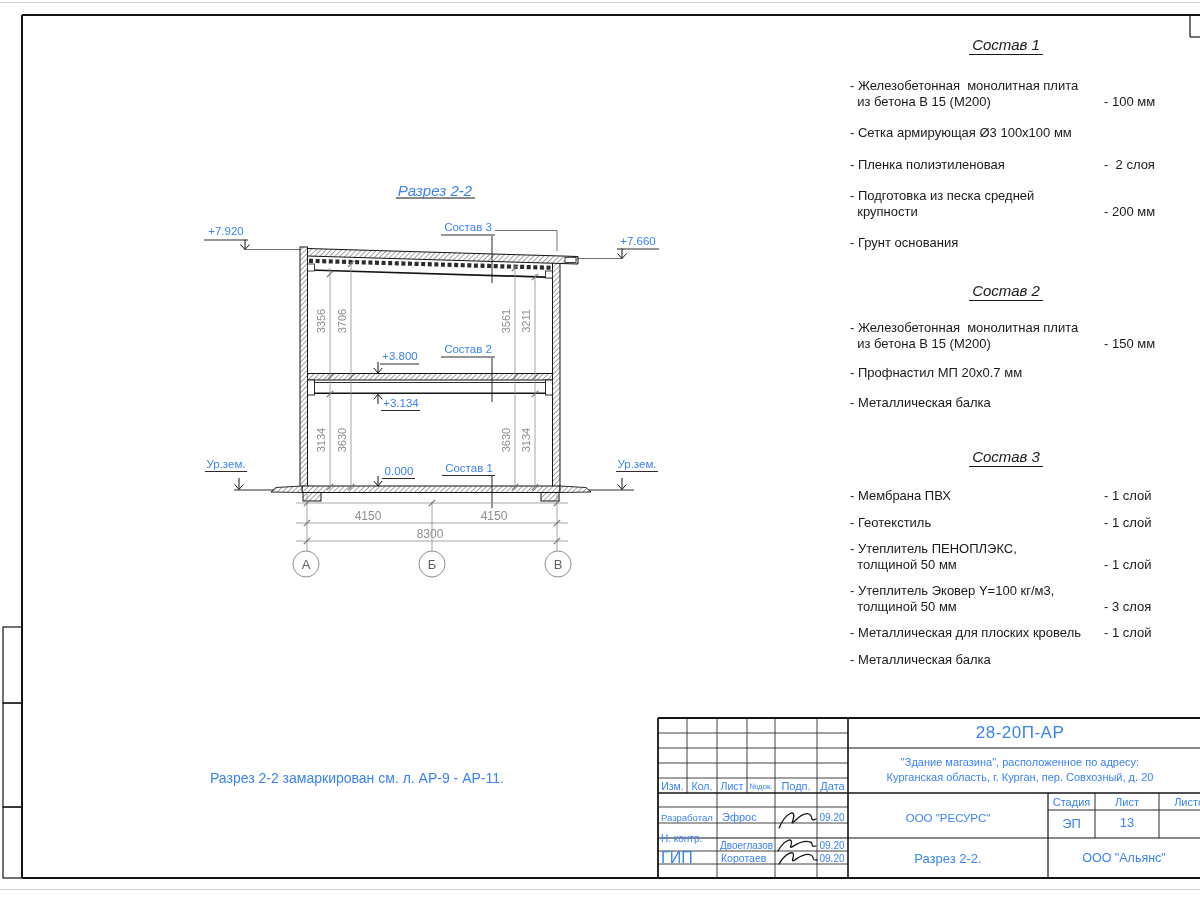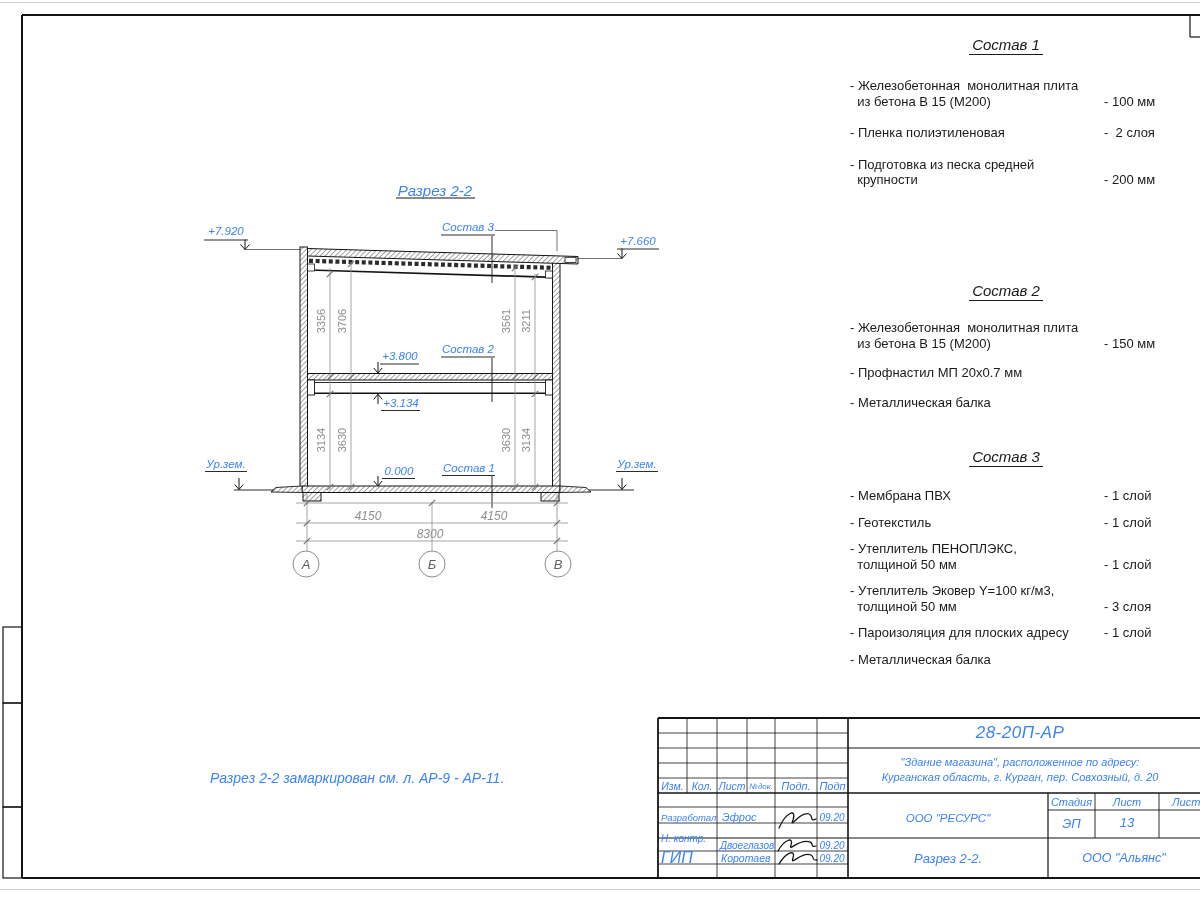--- a/index.html
+++ b/index.html
@@ -1,18 +1,18 @@
 <!DOCTYPE html>
 <html><head>
 <meta charset="utf-8">
 <style>
   html,body{margin:0;padding:0;background:#ffffff;}
   .stage{position:relative;width:1200px;height:900px;background:#fff;overflow:hidden;
          font-family:"Liberation Sans",sans-serif;color:#1a1a1a;}
-  .abs{position:absolute;font-style:italic;}
+  .abs{position:absolute;}
   .cc{transform:translate(-50%,-50%);white-space:nowrap;}
   .ml{transform:translateY(-50%);white-space:nowrap;}
   .t{color:#3b82f6;}
   .dimt{color:#8f8f8f;}
   .axis{color:#5f5f5f;}
   .it{font-style:italic;}
   svg{position:absolute;left:0;top:0;}
   .comp{position:absolute;left:850px;width:312px;font-size:13px;color:#1a1a1a;}
   .comp h3{margin:0;text-align:center;font-size:15px;font-style:italic;font-weight:normal;}
   .comp h3 span{border-bottom:1.2px solid #1a1a1a;padding:0 3px 1px;}
@@ -258,28 +258,36 @@
 
   <div class="comp c1" style="top:36px;">
     <h3><span>Состав 1</span></h3>
     <div class="items">
       <div class="item">
           <div class="iname">- Железобетонная  монолитная плита
   из бетона В 15 (М200)</div>
           <div class="ival">- 100 мм</div>
         </div>
       <div class="item">
+          <div class="iname">- Сетка армирующая Ø3 100х100 мм</div>
+          <div class="ival"></div>
+        </div>
+      <div class="item">
           <div class="iname">- Пленка полиэтиленовая</div>
           <div class="ival">-  2 слоя</div>
         </div>
       <div class="item">
           <div class="iname">- Подготовка из песка средней
   крупности</div>
           <div class="ival">- 200 мм</div>
         </div>
+      <div class="item">
+          <div class="iname">- Грунт основания</div>
+          <div class="ival"></div>
+        </div>
     </div>
   </div>
 
   <div class="comp c2" style="top:282px;">
     <h3><span>Состав 2</span></h3>
     <div class="items">
       <div class="item">
           <div class="iname">- Железобетонная  монолитная плита
   из бетона В 15 (М200)</div>
           <div class="ival">- 150 мм</div>
@@ -310,40 +318,40 @@
           <div class="iname">- Утеплитель ПЕНОПЛЭКС,
   толщиной 50 мм</div>
           <div class="ival">- 1 слой</div>
         </div>
       <div class="item">
           <div class="iname">- Утеплитель Эковер Y=100 кг/м3,
   толщиной 50 мм</div>
           <div class="ival">- 3 слоя</div>
         </div>
       <div class="item">
-          <div class="iname">- Пароизоляция для плоских адресу</div>
+          <div class="iname">- Металлическая для плоских кровель</div>
           <div class="ival">- 1 слой</div>
         </div>
       <div class="item">
           <div class="iname">- Металлическая балка</div>
           <div class="ival"></div>
         </div>
     </div>
   </div>
 
   <div class="abs cc t" style="left:1020px;top:733px;font-size:17px;letter-spacing:0.5px;">28-20П-АР</div>
   <div class="abs cc t" style="left:1020px;top:762px;font-size:11px;">"Здание магазина", расположенное по адресу:</div>
   <div class="abs cc t" style="left:1020px;top:777px;font-size:11px;">Курганская область, г. Курган, пер. Совхозный, д. 20</div>
 
   <div class="abs cc t" style="left:672.5px;top:786px;font-size:10.5px;">Изм.</div>
   <div class="abs cc t" style="left:702px;top:786px;font-size:10.5px;">Кол.</div>
   <div class="abs cc t" style="left:732px;top:786px;font-size:10.5px;">Лист</div>
   <div class="abs cc t" style="left:761px;top:786px;font-size:8px;">№док.</div>
   <div class="abs cc t" style="left:796px;top:786px;font-size:11px;">Подп.</div>
-  <div class="abs cc t" style="left:832.5px;top:786px;font-size:11px;">Подп</div>
+  <div class="abs cc t" style="left:832.5px;top:786px;font-size:11px;">Дата</div>
 
   <div class="abs cc t" style="left:1071.5px;top:801.5px;font-size:11px;">Стадия</div>
   <div class="abs cc t" style="left:1127px;top:801.5px;font-size:11px;">Лист</div>
   <div class="abs cc t" style="left:1192px;top:801.5px;font-size:11px;">Листов</div>
   <div class="abs cc t" style="left:1071.5px;top:823px;font-size:13px;">ЭП</div>
   <div class="abs cc t" style="left:1127px;top:822px;font-size:13px;">13</div>
 
   <div class="abs cc t" style="left:948px;top:818px;font-size:11.5px;">ООО "РЕСУРС"</div>
   <div class="abs cc t" style="left:948px;top:858px;font-size:13px;">Разрез 2-2.</div>
   <div class="abs cc t" style="left:1124px;top:858px;font-size:12.5px;">ООО "Альянс"</div>

